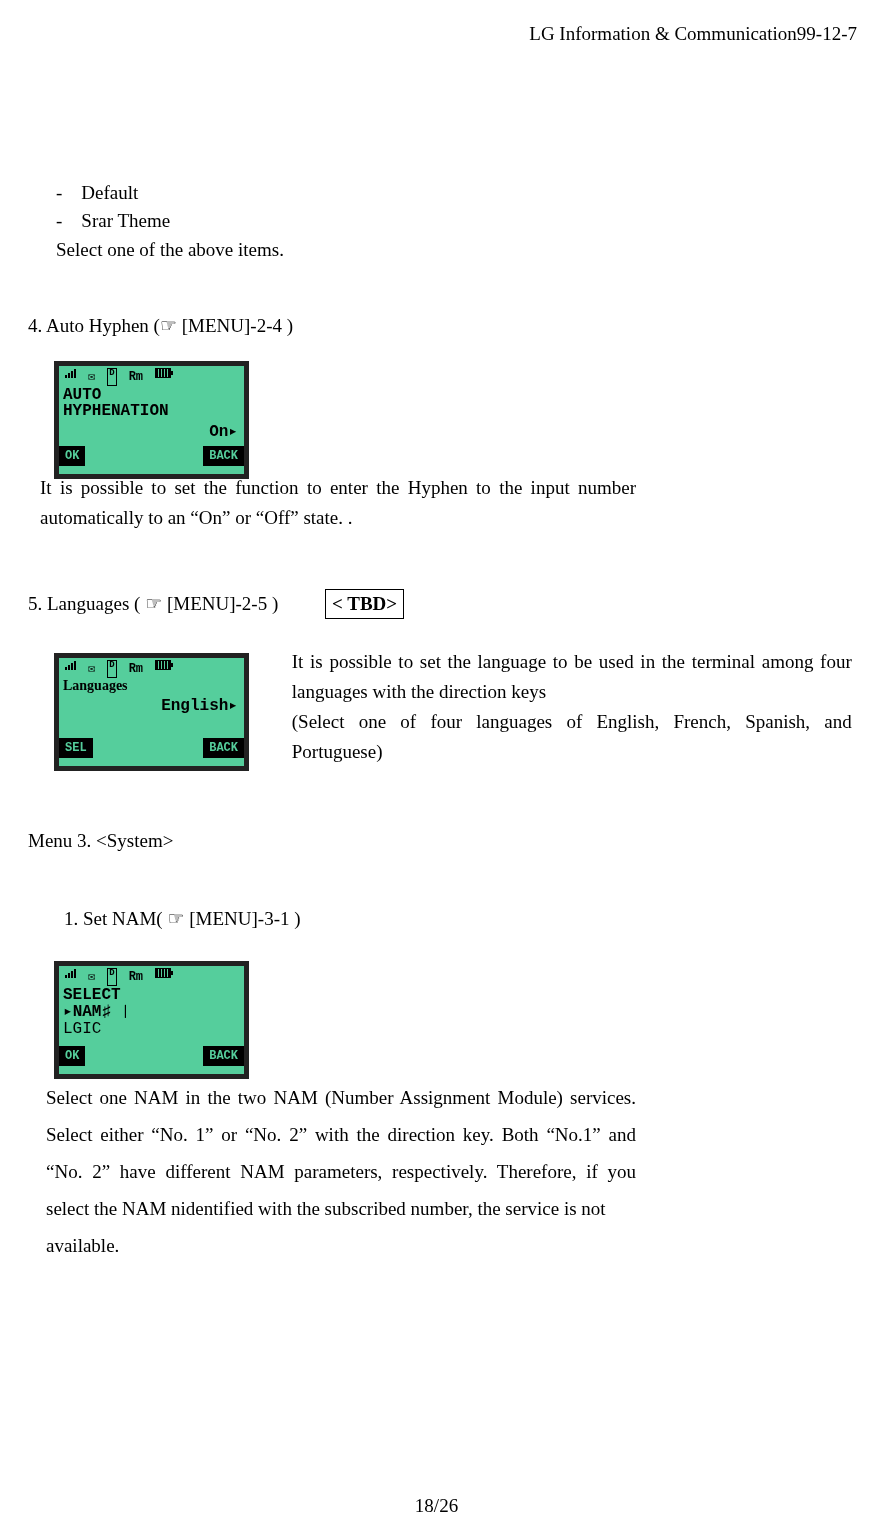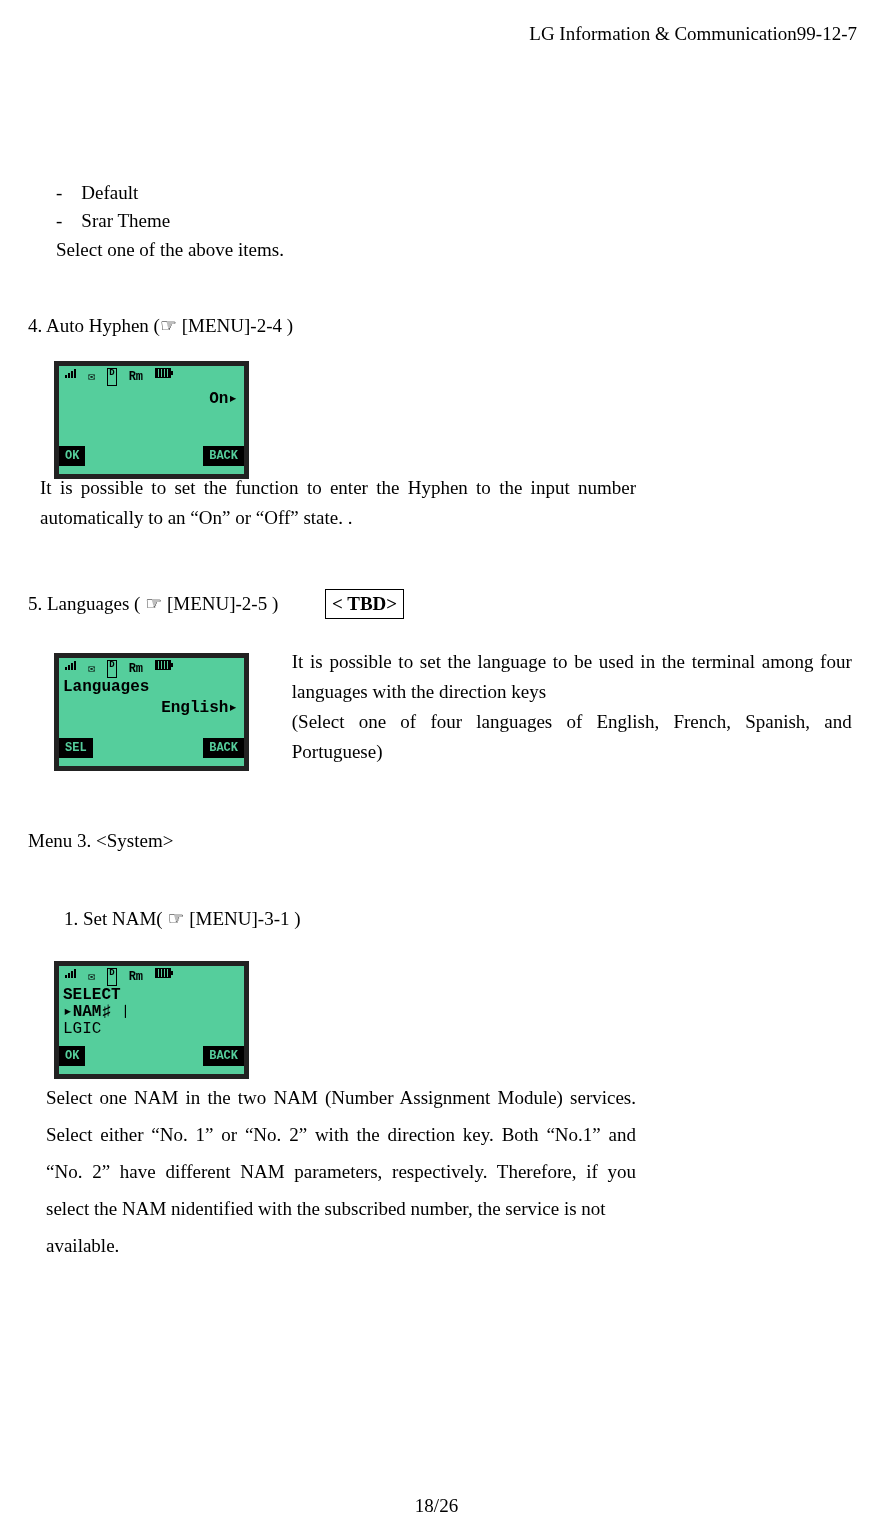--- a/index.html
+++ b/index.html
@@ -187,20 +187,24 @@
             <span></span>
             <span></span>
             <span></span>
             <span></span>
           </span>
         <span>✉</span>
         <span class="icon-box">D</span>
         <span>Rm</span>
         <span class="battery"></span>
       </div>
+      <div class="body">
+        <div>AUTO</div>
+        <div>HYPHENATION</div>
+      </div>
       <div class="value-row">On▸</div>
       <div class="soft-row">
         <span class="softkey">OK</span>
         <span class="softkey">BACK</span>
       </div>
     </div>
     <div class="para-right" style="margin-top:-6px;">It is possible to set the function to enter the Hyphen to the input number automatically to an “On” or “Off” state. .</div>
   </div>
 
   <div class="section-heading" style="margin-bottom:28px;">
@@ -214,21 +218,21 @@
             <span></span>
             <span></span>
             <span></span>
             <span></span>
           </span>
         <span>✉</span>
         <span class="icon-box">D</span>
         <span>Rm</span>
         <span class="battery"></span>
       </div>
-      <div class="body" style="font-size:16px;">
+      <div class="body" style="font-size:14px;font-family:Liberation Serif, serif;">
         <div>Languages</div>
       </div>
       <div class="value-row" style="margin-top:0;">English▸</div>
       <div class="soft-row">
         <span class="softkey">SEL</span>
         <span class="softkey">BACK</span>
       </div>
     </div>
     <div class="para-right" style="width:560px; margin-left:38px;">
       <span>It is possible to set the language to be used in the terminal among four languages with the direction keys</span><br>

